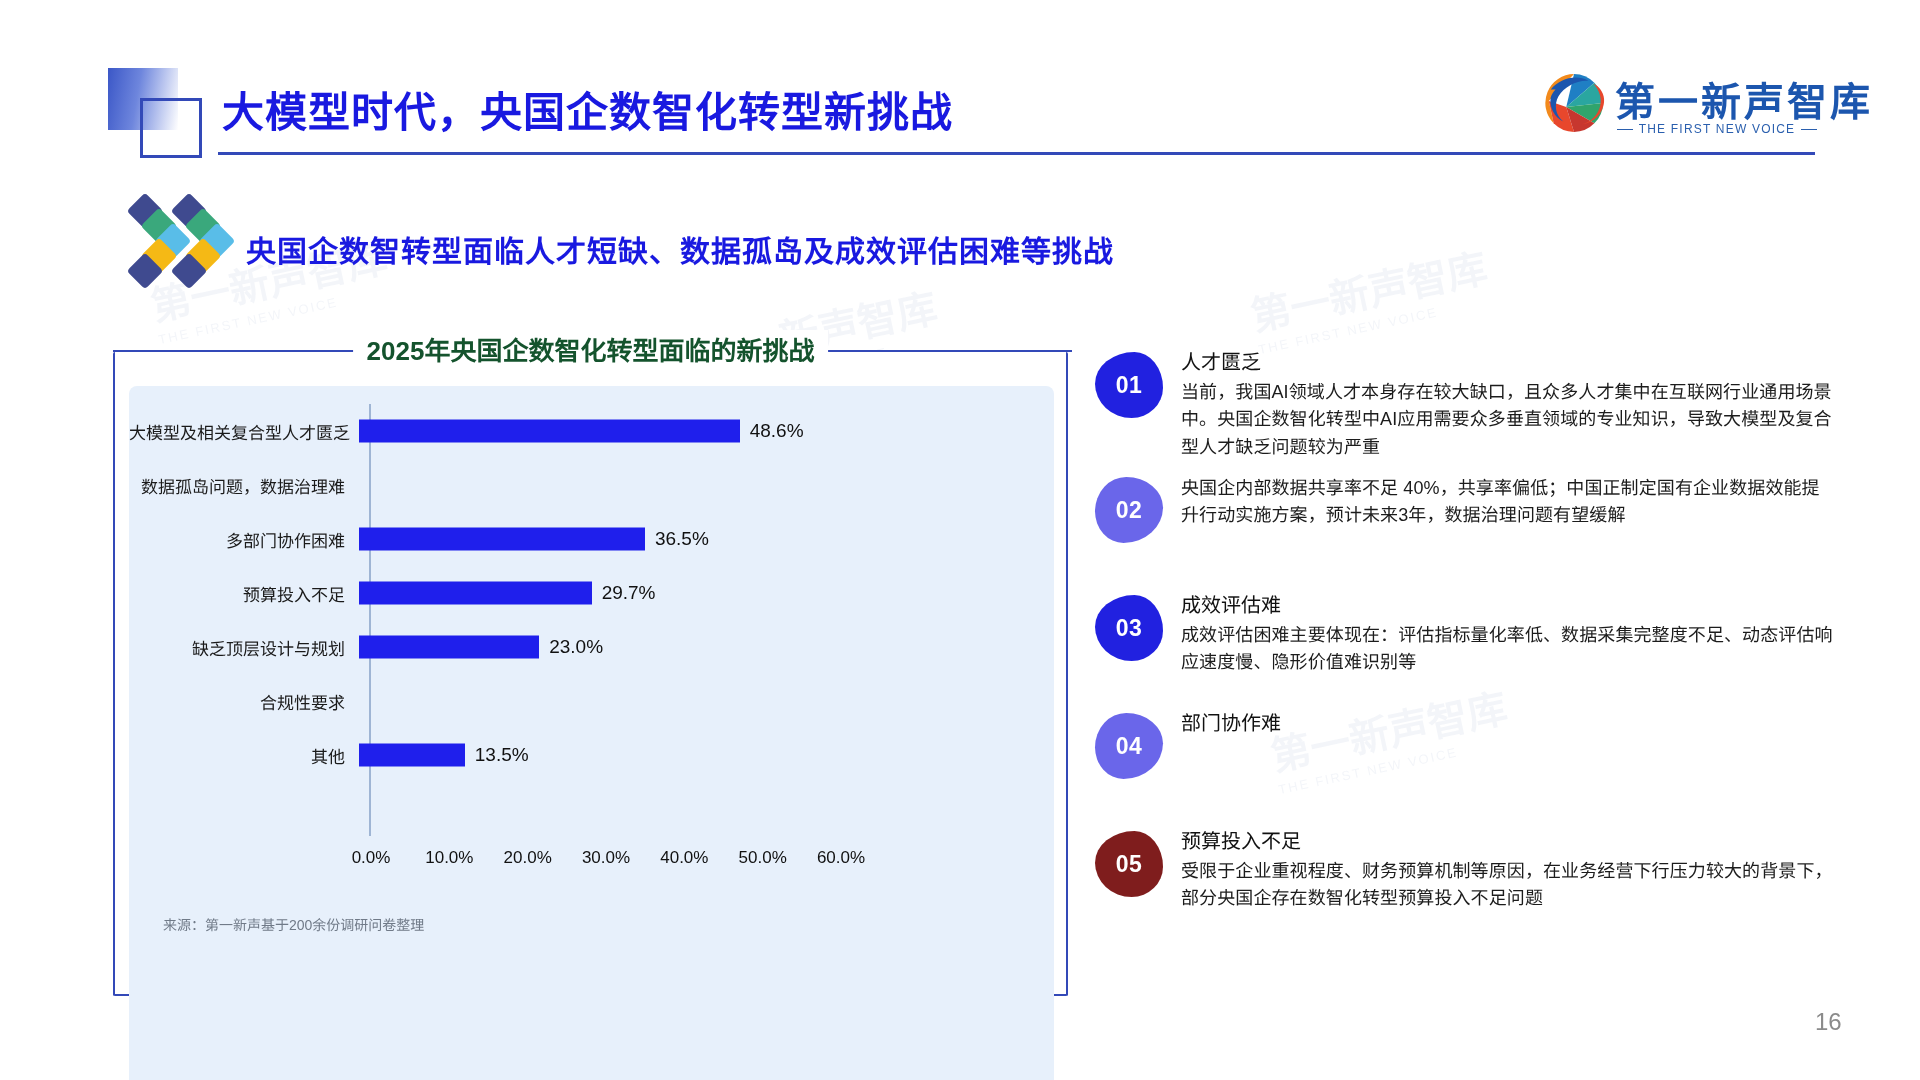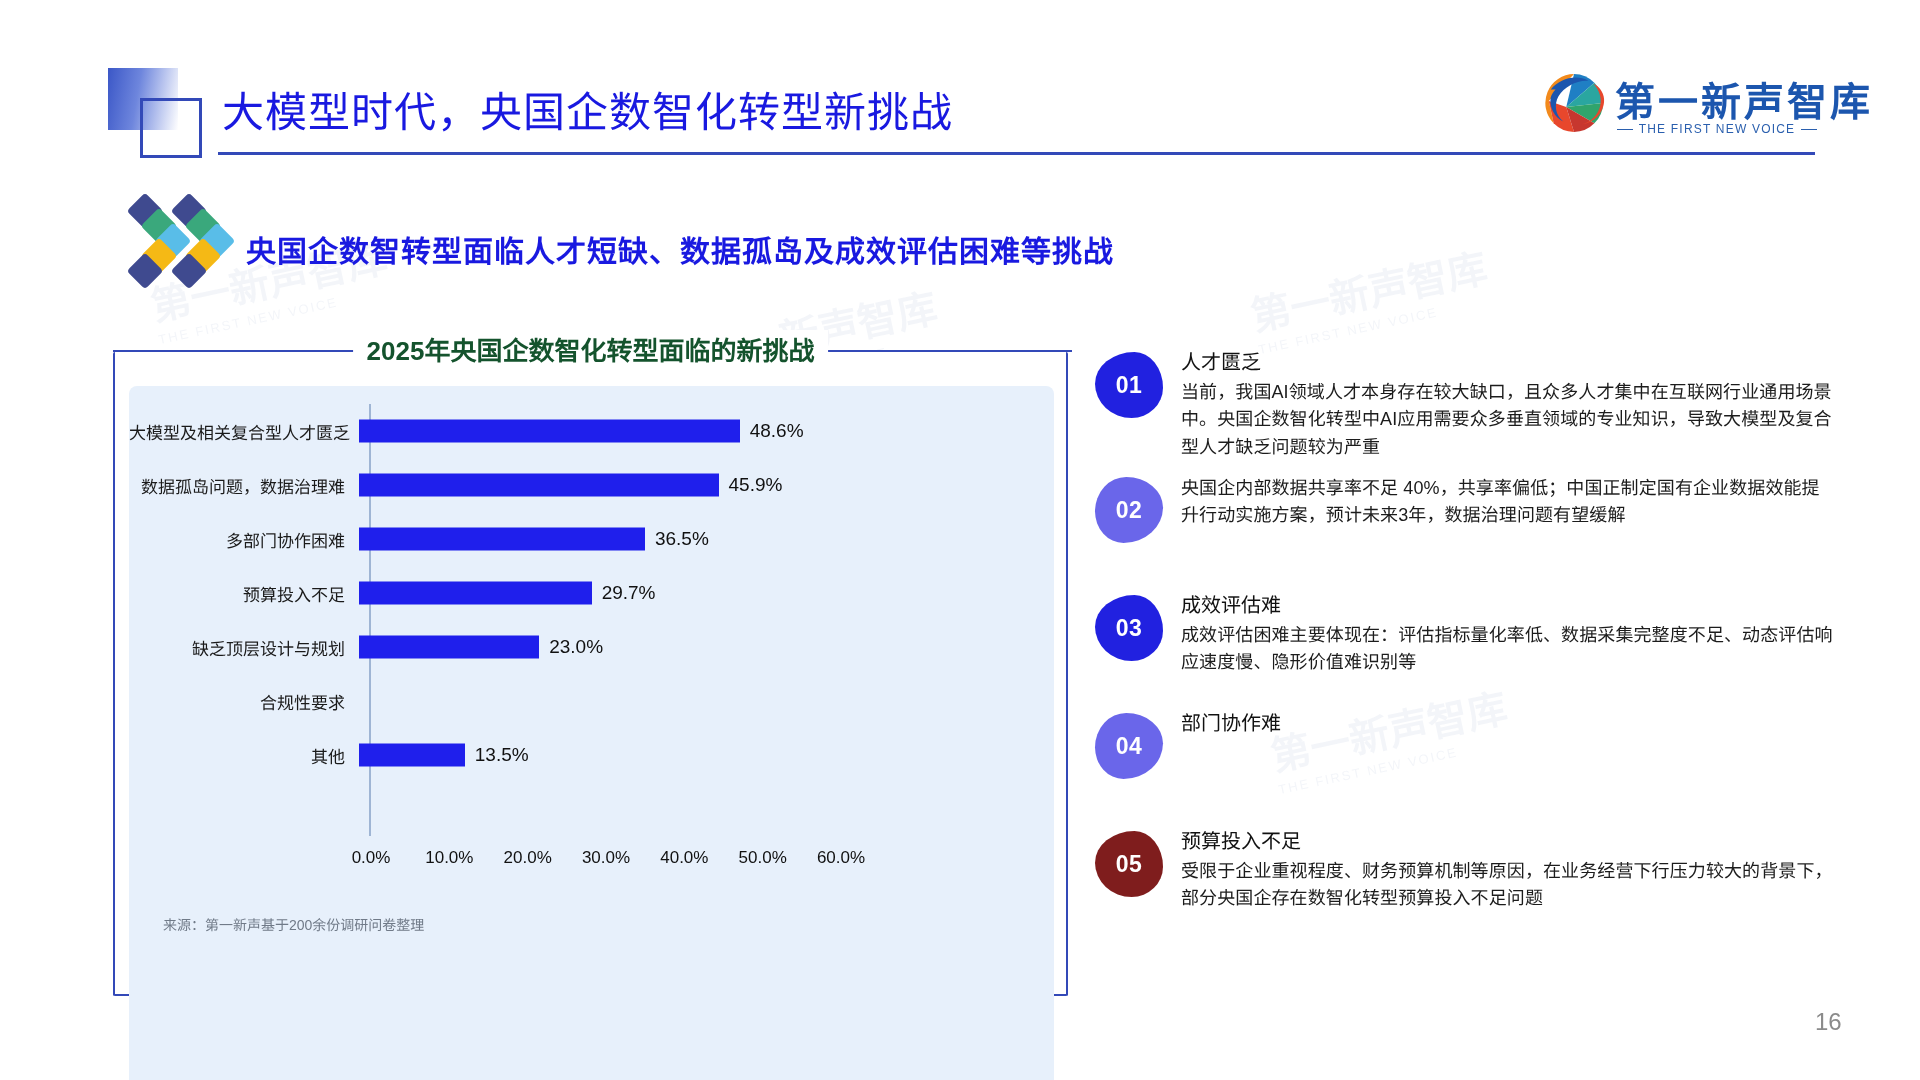--- a/index.html
+++ b/index.html
@@ -21,21 +21,21 @@
   .hdr-deco .sq-fill {
     position: absolute; left: 0; top: 0; width: 70px; height: 62px;
     background: linear-gradient(100deg, #3b57c7 0%, #6e86dd 42%, #ffffff 100%);
   }
   .hdr-deco .sq-outline {
     position: absolute; left: 32px; top: 30px; width: 62px; height: 60px;
     border: 3px solid #3349b8; background: transparent;
   }
   .hdr-title {
     position: absolute; left: 222px; top: 78px;
-    font-size: 42px; font-weight: 400; color: #1919e0;
+    font-size: 42px; font-weight: 700; color: #1919e0;
     letter-spacing: 1px; white-space: nowrap;
   }
   .hdr-rule {
     position: absolute; left: 218px; top: 152px; width: 1597px; height: 3px;
     background: #3349b8;
   }
 
   
   .logo { position: absolute; left: 1543px; top: 68px; width: 275px; height: 78px; }
   .logo-mark { position: absolute; left: 0; top: 4px; width: 62px; height: 62px; }
@@ -215,24 +215,20 @@
       <div class="rows" id="barRows">
           <div class="row">
             <div class="row-label">大模型及相关复合型人才匮乏</div>
             <div class="bar-zone">
               <div class="bar" style="width: 380.7px; background: rgb(31, 31, 236);"></div>
               <div class="bar-val" style="left: 392.7px;">48.6%</div>
             </div>
           </div>
           <div class="row">
             <div class="row-label">数据孤岛问题，数据治理难</div>
-            <div class="bar-zone">
-              <div class="bar" style="width: 359.55px; background: rgb(31, 31, 236);"></div>
-              <div class="bar-val" style="left: 371.55px;">45.9%</div>
-            </div>
           </div>
           <div class="row">
             <div class="row-label">多部门协作困难</div>
             <div class="bar-zone">
               <div class="bar" style="width: 285.917px; background: rgb(31, 31, 236);"></div>
               <div class="bar-val" style="left: 297.917px;">36.5%</div>
             </div>
           </div>
           <div class="row">
             <div class="row-label">预算投入不足</div>

